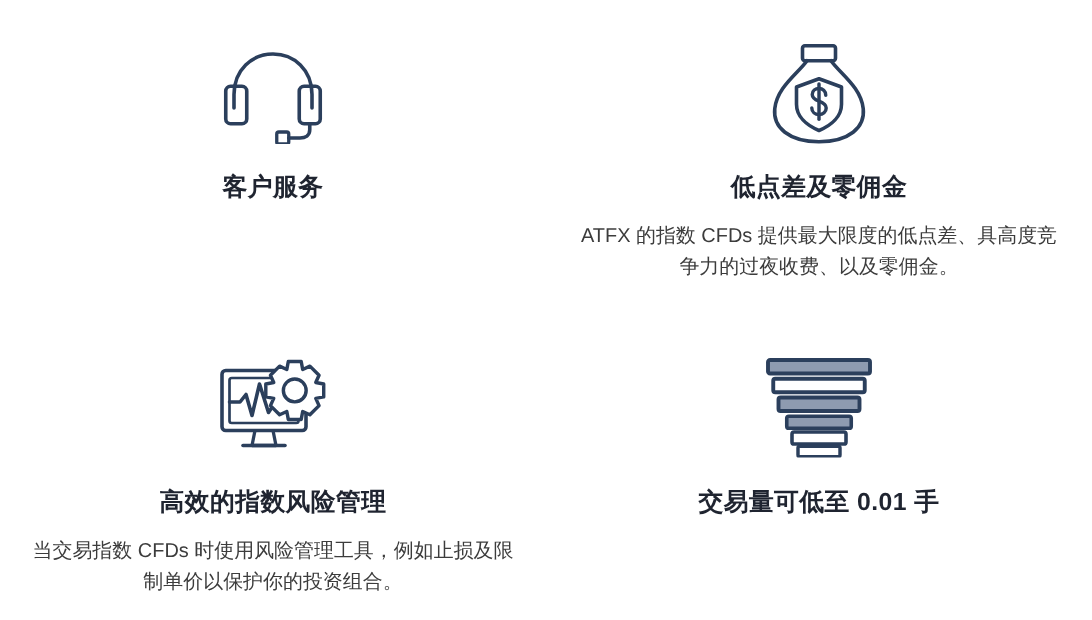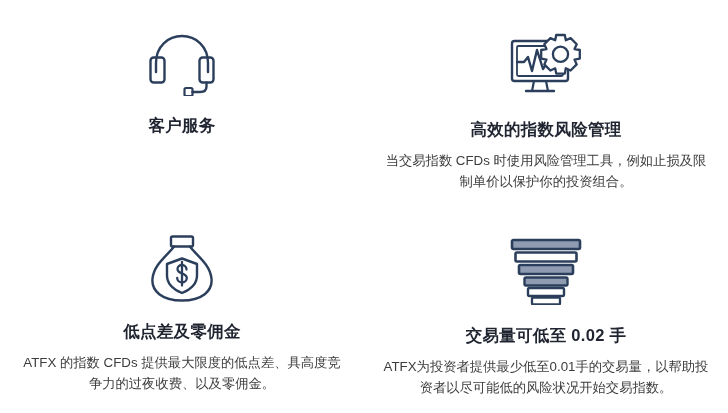--- a/index.html
+++ b/index.html
@@ -79,58 +79,57 @@
         <path d="M14 42 V33 C14 16.5 26 6 40 6 C54 6 66 16.5 66 33 V42" stroke="#2b3f5c" stroke-width="2.4" stroke-linecap="round" fill="none"></path>
         <rect x="8.5" y="27.5" width="14" height="25" rx="3.2" stroke="#2b3f5c" stroke-width="2.4" fill="none"></rect>
         <rect x="57.5" y="27.5" width="14" height="25" rx="3.2" stroke="#2b3f5c" stroke-width="2.4" fill="none"></rect>
         <path d="M64.5 52.5 V56.5 C64.5 60.2 61.6 62 58 62 H50.5" stroke="#2b3f5c" stroke-width="2.4" stroke-linecap="round" fill="none"></path>
         <rect x="42.5" y="58" width="8" height="8" rx="1.4" stroke="#2b3f5c" stroke-width="2.2" fill="none"></rect>
       </svg>
     </div>
     <div class="feature-title">客户服务</div>
   </div>
 
+  <div class="feature-card card-row-1">
+    <div class="icon-wrap">
+      <svg class="icon-svg" width="74" height="72" viewBox="0 0 74 72" fill="none" aria-hidden="true">
+        <rect x="26" y="3.5" width="22" height="10" rx="1.6" stroke="#2b3f5c" stroke-width="2.4" fill="none"></rect>
+        <path d="M29 13.5 C23 22 9 31 7.5 45.5 C6.2 58 17 67.5 37 67.5 C57 67.5 67.8 58 66.5 45.5 C65 31 51 22 45 13.5" stroke="#2b3f5c" stroke-width="2.4" stroke-linecap="round" stroke-linejoin="round" fill="none"></path>
+        <path d="M37 25.5 L52 31 V42.5 C52 50.5 45.5 56.5 37 60 C28.5 56.5 22 50.5 22 42.5 V31 Z" stroke="#2b3f5c" stroke-width="2.4" stroke-linejoin="round" fill="none"></path>
+        <path d="M41.5 36.5 C41.5 33.8 39.4 32 37 32 C34.6 32 32.5 33.6 32.5 36 C32.5 38.6 34.8 39.6 37 40.4 C39.4 41.3 41.8 42.3 41.8 45 C41.8 47.6 39.6 49.4 37 49.4 C34.4 49.4 32.2 47.7 32.2 45" stroke="#2b3f5c" stroke-width="2.3" stroke-linecap="round" fill="none"></path>
+        <path d="M37 29 V52.5" stroke="#2b3f5c" stroke-width="2.3" stroke-linecap="round"></path>
+      </svg>
+    </div>
+    <div class="feature-title">低点差及零佣金</div>
+    <div class="feature-desc">ATFX 的指数 CFDs 提供最大限度的低点差、具高度竞争力的过夜收费、以及零佣金。</div>
+  </div>
+
   <div class="feature-card card-row-2">
     <div class="icon-wrap">
       <svg class="icon-svg" width="76" height="68" viewBox="0 0 76 68" fill="none" aria-hidden="true">
         <rect x="4" y="10" width="56" height="40" rx="2.5" stroke="#2b3f5c" stroke-width="2.4" fill="none"></rect>
         <rect x="9" y="15" width="46" height="30" rx="1.5" stroke="#2b3f5c" stroke-width="1.8" fill="none"></rect>
         <path d="M9 31 H16 L20 26 L24 40 L29 19 L35 38 L41 29 H55" stroke="#2b3f5c" stroke-width="2.4" stroke-linecap="round" stroke-linejoin="round" fill="none"></path>
         <path d="M26 50 L24 60 H40 L38 50" stroke="#2b3f5c" stroke-width="2.2" stroke-linejoin="round" fill="none"></path>
         <path d="M18 60 H46" stroke="#2b3f5c" stroke-width="2.4" stroke-linecap="round"></path>
         <path d="M48.2 4 H56.8 L57.8 9.3 L62.6 7.1 L68.7 13.2 L66.5 18 L71.8 19 V27.6 L66.5 28.6 L68.7 33.4 L62.6 39.5 L57.8 37.3 L56.8 42.6 H48.2 L47.2 37.3 L42.4 39.5 L36.3 33.4 L38.5 28.6 L33.2 27.6 V19 L38.5 18 L36.3 13.2 L42.4 7.1 L47.2 9.3 Z" stroke="#2b3f5c" stroke-width="2.3" stroke-linejoin="round" fill="#ffffff"></path>
         <circle cx="52.5" cy="23.3" r="7.6" stroke="#2b3f5c" stroke-width="2.3" fill="#ffffff"></circle>
       </svg>
     </div>
     <div class="feature-title">高效的指数风险管理</div>
     <div class="feature-desc">当交易指数 CFDs 时使用风险管理工具，例如止损及限制单价以保护你的投资组合。</div>
   </div>
 
-  <div class="feature-card card-row-1">
-    <div class="icon-wrap">
-      <svg class="icon-svg" width="74" height="72" viewBox="0 0 74 72" fill="none" aria-hidden="true">
-        <rect x="26" y="3.5" width="22" height="10" rx="1.6" stroke="#2b3f5c" stroke-width="2.4" fill="none"></rect>
-        <path d="M29 13.5 C23 22 9 31 7.5 45.5 C6.2 58 17 67.5 37 67.5 C57 67.5 67.8 58 66.5 45.5 C65 31 51 22 45 13.5" stroke="#2b3f5c" stroke-width="2.4" stroke-linecap="round" stroke-linejoin="round" fill="none"></path>
-        <path d="M37 25.5 L52 31 V42.5 C52 50.5 45.5 56.5 37 60 C28.5 56.5 22 50.5 22 42.5 V31 Z" stroke="#2b3f5c" stroke-width="2.4" stroke-linejoin="round" fill="none"></path>
-        <path d="M41.5 36.5 C41.5 33.8 39.4 32 37 32 C34.6 32 32.5 33.6 32.5 36 C32.5 38.6 34.8 39.6 37 40.4 C39.4 41.3 41.8 42.3 41.8 45 C41.8 47.6 39.6 49.4 37 49.4 C34.4 49.4 32.2 47.7 32.2 45" stroke="#2b3f5c" stroke-width="2.3" stroke-linecap="round" fill="none"></path>
-        <path d="M37 29 V52.5" stroke="#2b3f5c" stroke-width="2.3" stroke-linecap="round"></path>
-      </svg>
-    </div>
-    <div class="feature-title">低点差及零佣金</div>
-    <div class="feature-desc">ATFX 的指数 CFDs 提供最大限度的低点差、具高度竞争力的过夜收费、以及零佣金。</div>
-  </div>
-
   <div class="feature-card card-row-2">
     <div class="icon-wrap">
       <svg class="icon-svg" width="78" height="68" viewBox="0 0 78 68" fill="none" aria-hidden="true">
         <rect x="5" y="3" width="68" height="9" rx="1.4" fill="#8e9bb0" stroke="#2b3f5c" stroke-width="2.6"></rect>
         <rect x="8.5" y="15.5" width="61" height="9" rx="1.4" fill="#ffffff" stroke="#2b3f5c" stroke-width="2.6"></rect>
         <rect x="12" y="28" width="54" height="9" rx="1.4" fill="#8e9bb0" stroke="#2b3f5c" stroke-width="2.6"></rect>
         <rect x="17.5" y="40.5" width="43" height="8" rx="1.4" fill="#8e9bb0" stroke="#2b3f5c" stroke-width="2.4"></rect>
         <rect x="21" y="51" width="36" height="8" rx="1.4" fill="#ffffff" stroke="#2b3f5c" stroke-width="2.4"></rect>
         <rect x="25" y="60.5" width="28" height="7" rx="1.2" fill="#ffffff" stroke="#2b3f5c" stroke-width="2.3"></rect>
       </svg>
     </div>
-    <div class="feature-title">交易量可低至 0.02 手</div>
-    <div class="feature-desc">ATFX为投资者提供最少低至0.01手的交易量，以帮助投资者以尽可能低的风险状况开始交易指数。</div>
+    <div class="feature-title">交易量可低至 0.01 手</div>
   </div>
 
 </div>
 
 </body></html>

